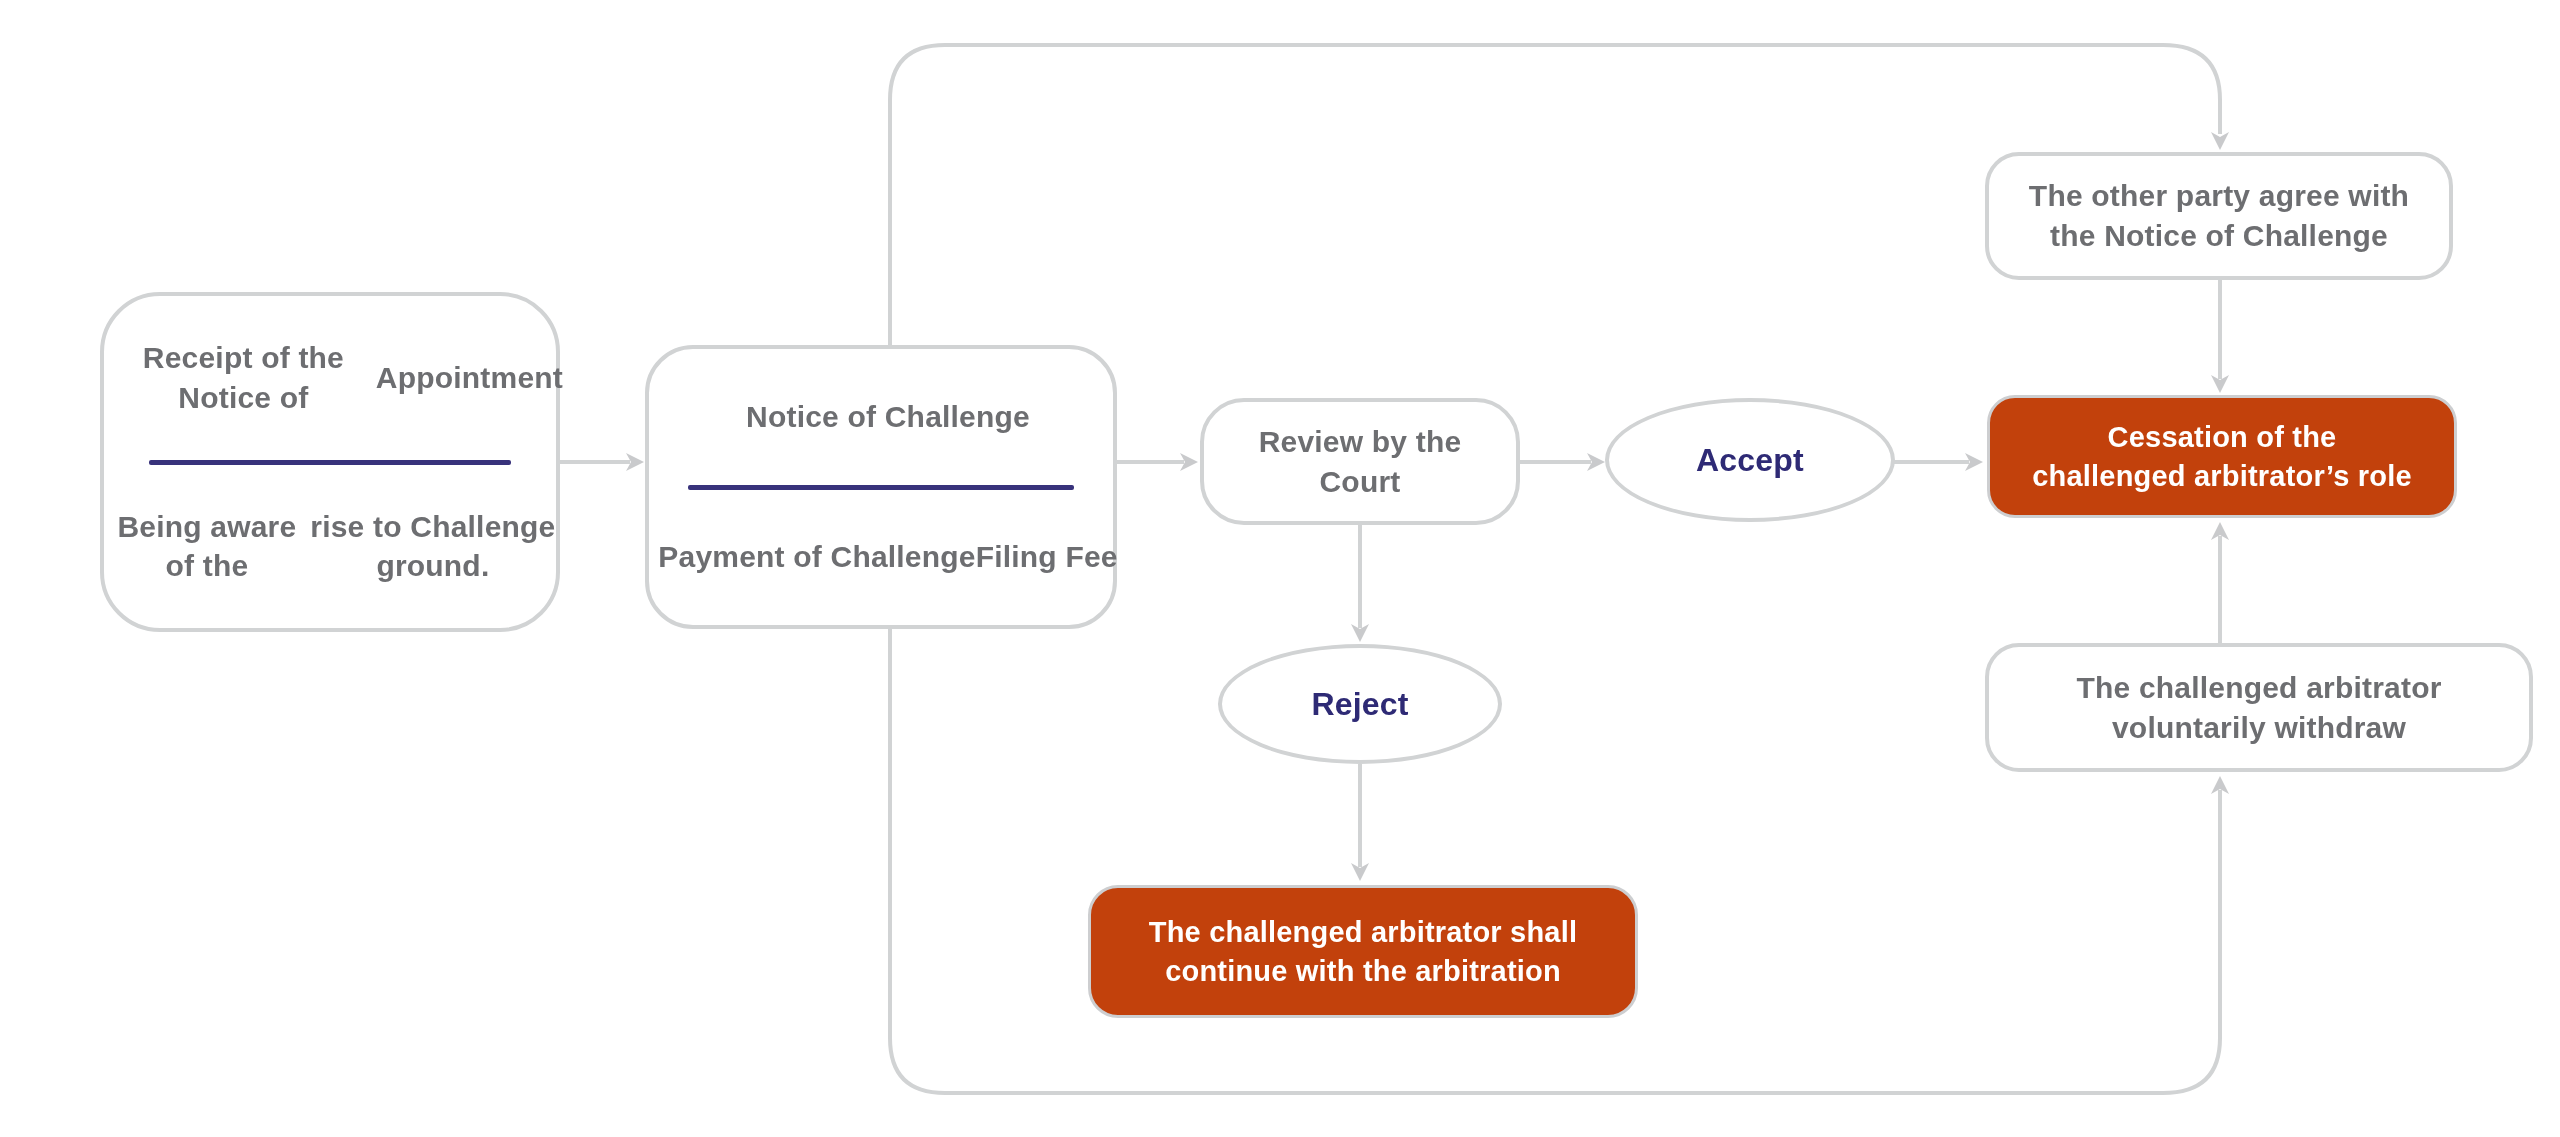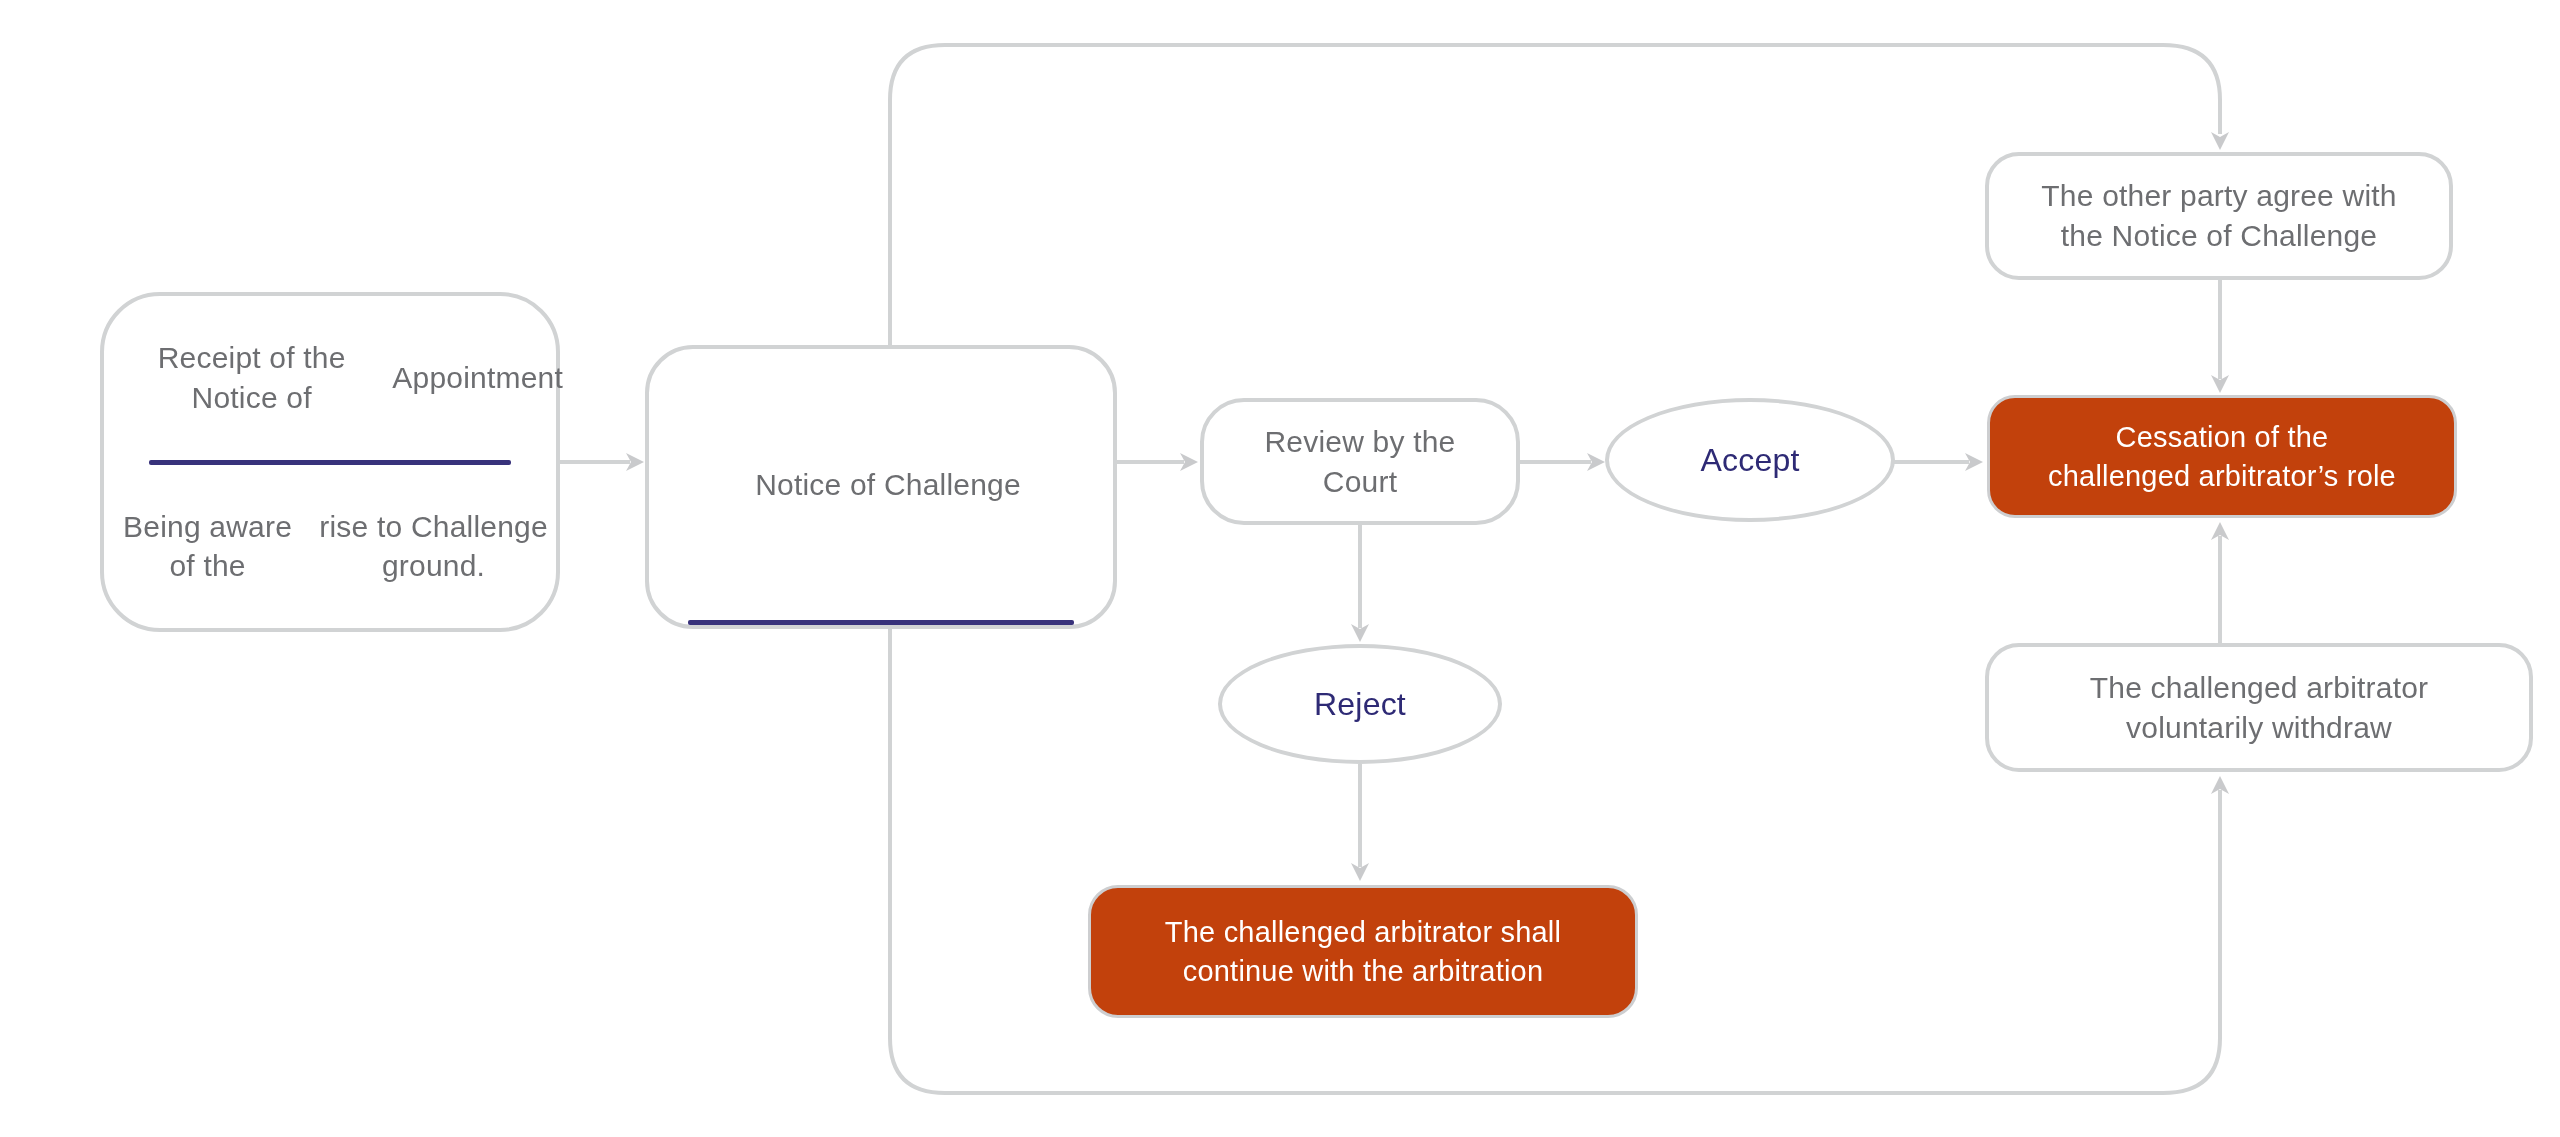--- a/index.html
+++ b/index.html
@@ -26,21 +26,21 @@
     box-sizing: border-box;
     z-index: 2;
     display: flex;
     flex-direction: column;
     align-items: center;
     justify-content: center;
     text-align: center;
     background: #ffffff;
     border: 4px solid #d1d3d4;
     color: #6d6e71;
-    font-weight: 400;
+    font-weight: 700;
   }
   .node .half {
     flex: 1 1 0;
     width: 100%;
     display: flex;
     flex-direction: row;
     align-items: center;
     justify-content: center;
     margin-left: 14px;
   }
@@ -139,20 +139,24 @@
       <div class="line">Being aware of the</div>
       <div class="line">rise to Challenge ground.</div>
     </div>
   </div>
 
   <div class="node" id="notice-box">
     <div class="half">
       <div class="line">Notice of Challenge</div>
     </div>
     <div class="divider"></div>
+    <div class="half">
+      <div class="line">Payment of Challenge</div>
+      <div class="line">Filing Fee</div>
+    </div>
   </div>
 
   <div class="node" id="review-box">
     <div class="line">Review by the</div>
     <div class="line">Court</div>
   </div>
 
   <div class="node ellipse" id="accept-ellipse">
     <div class="line">Accept</div>
   </div>

